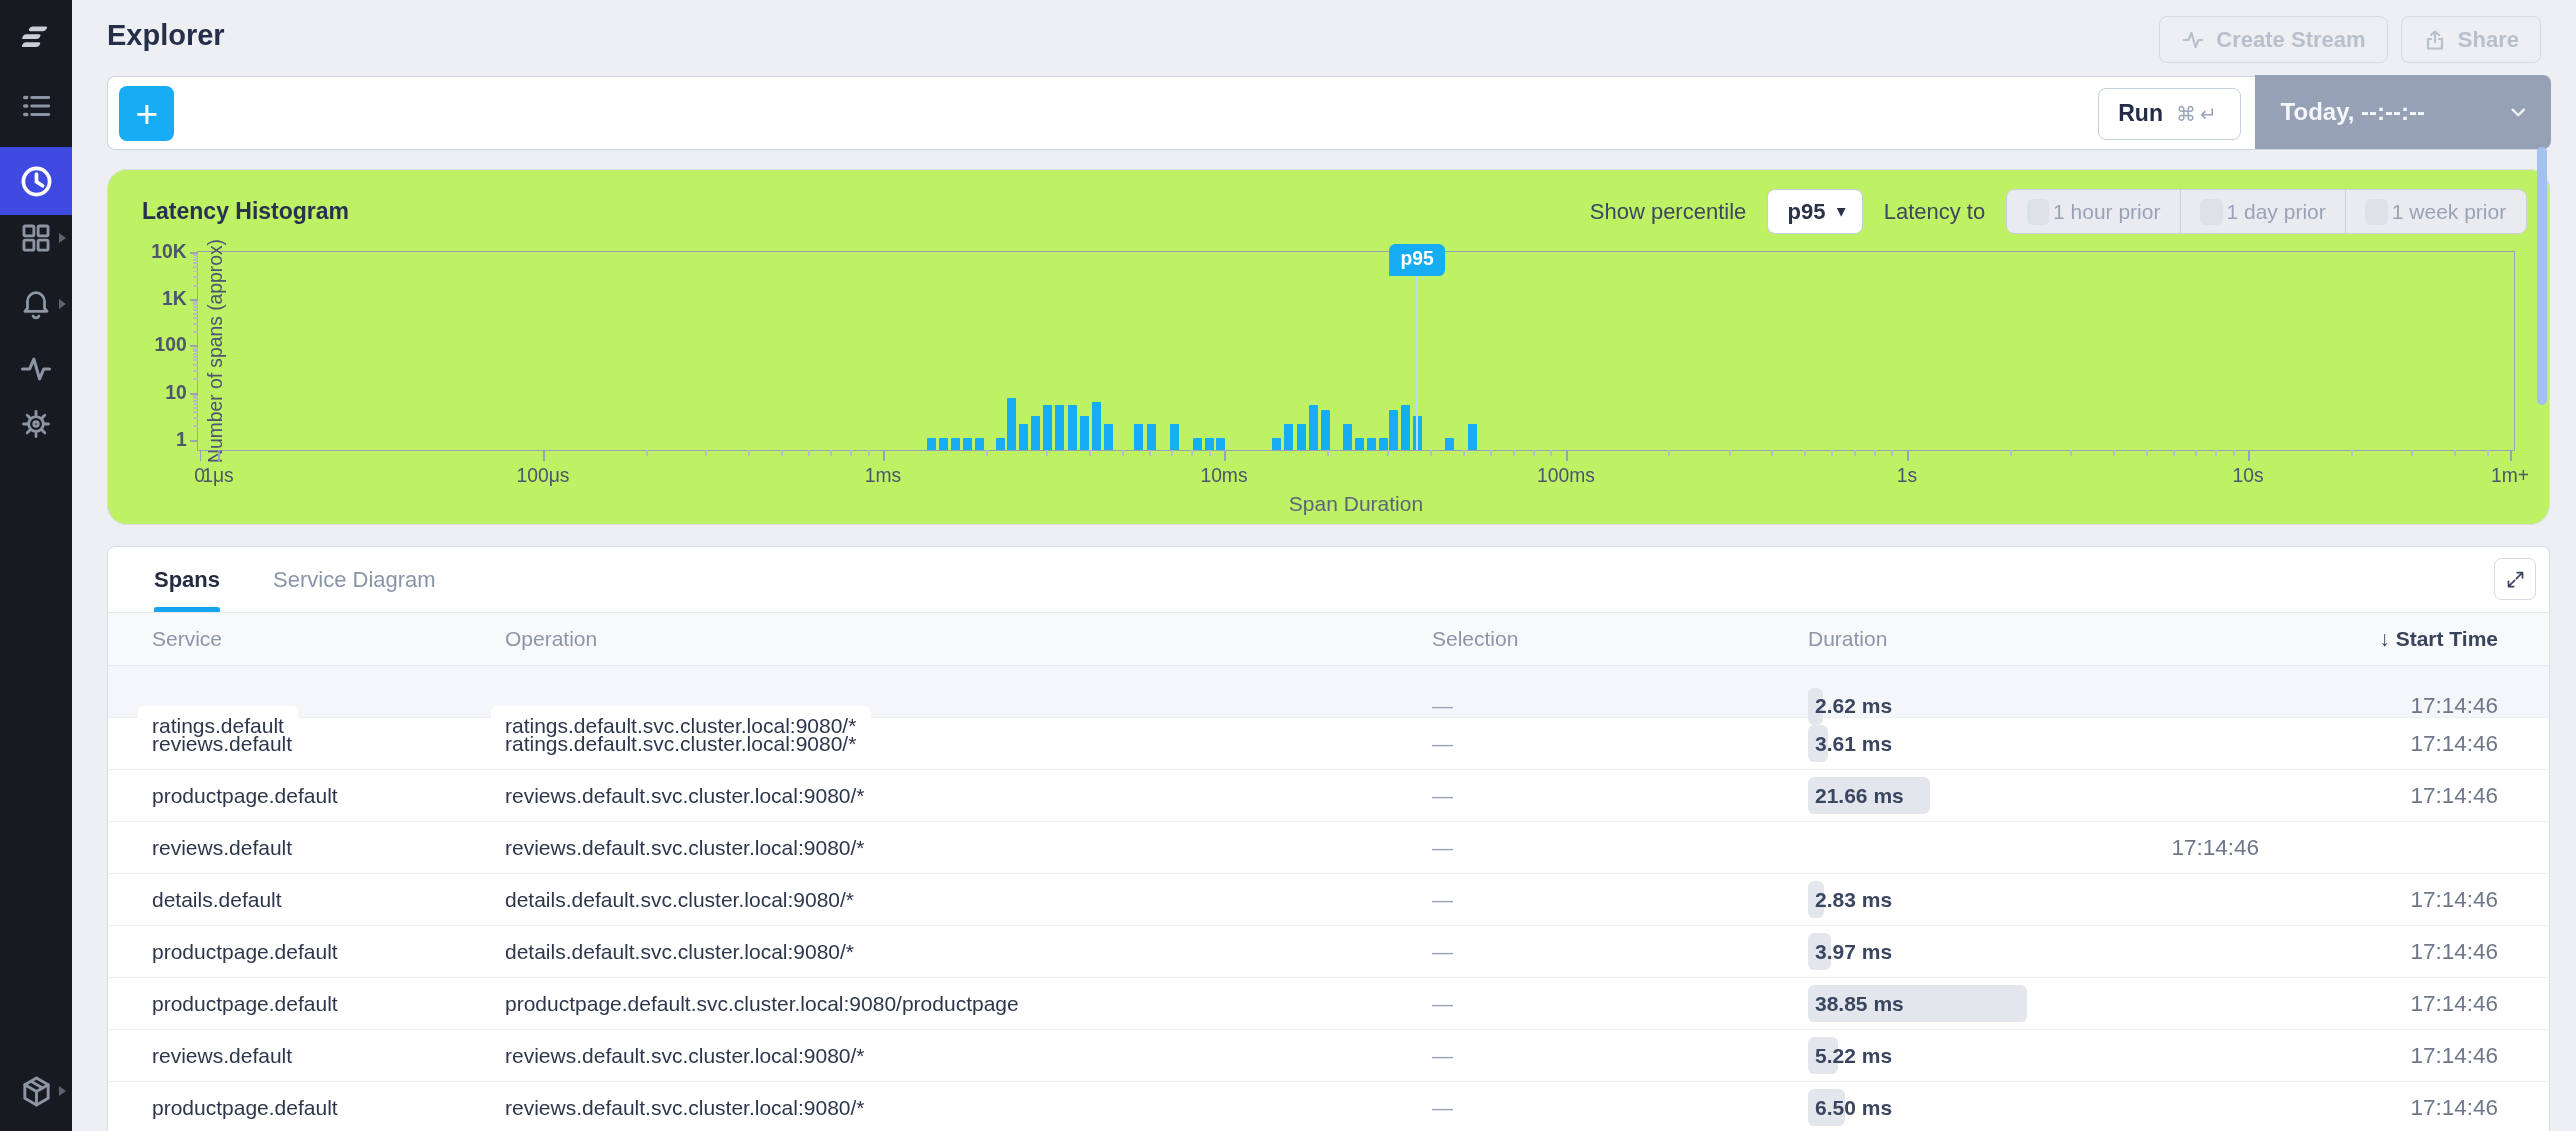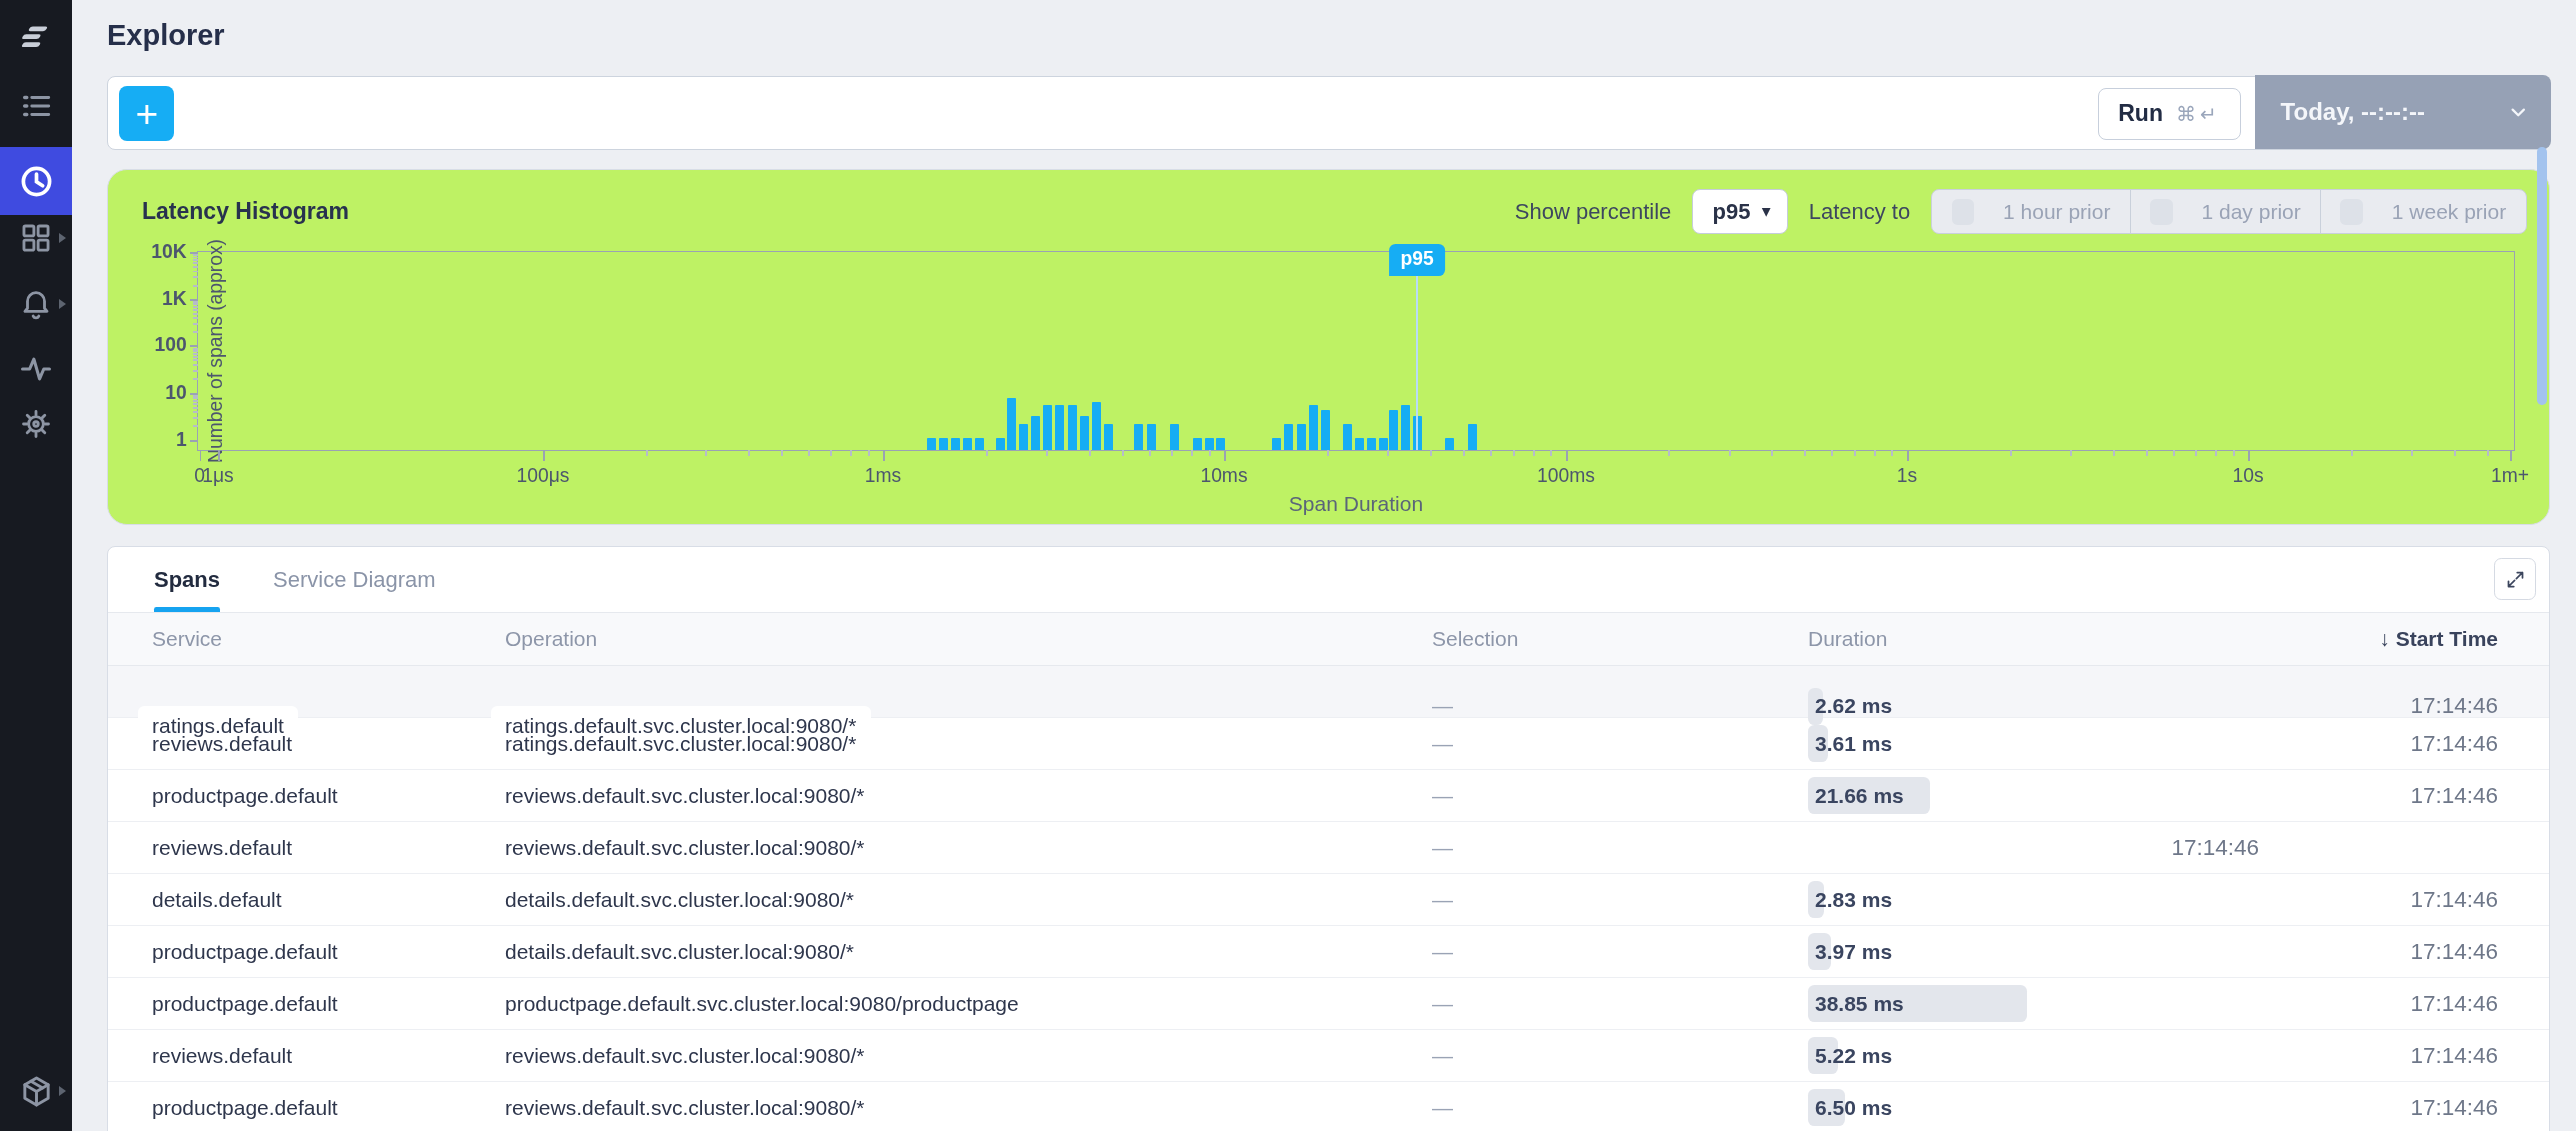--- a/index.html
+++ b/index.html
@@ -41,21 +41,21 @@
                  border:1.6px solid #d8dde6; border-radius:20px; }
   .histo-header { position:absolute; left:0; right:0; top:0; height:72px; display:flex; align-items:center;
                   padding:11.3px 22.5px 0 34px; }
   .histo-title { font-size:23px; font-weight:bold; color:#28324e; }
   .histo-controls { margin-left:auto; display:flex; align-items:center; gap:21px; }
   .ctrl-label { font-size:22px; color:#3d475f; }
   .pctl-select { height:45px; padding:0 16px 0 19.3px; border:1.6px solid #c5cdda; border-radius:8px; background:#fff;
                  display:flex; align-items:center; gap:11.3px; font-size:22px; font-weight:600; color:#2a3248; }
   .caret { font-size:17.7px; color:#2a3248; }
   .segmented { height:45px; display:flex; border:1.6px solid #c9d0db; border-radius:8px; background:#e9ebf0; overflow:hidden; }
-  .segment { display:flex; align-items:center; gap:29px; padding:0 19.3px; font-size:21px; color:#9aa3b6; }
+  .segment { display:flex; align-items:center; gap:4px; padding:0 19.3px; font-size:21px; color:#9aa3b6; }
   .segment + .segment { border-left:1.6px solid #c9d0db;text-align:right; }
   .seg-check { width:22.5px; height:26px; border-radius:5.6px; background:#dde1e8; }
 
   
   .plot { position:absolute; left:89px; top:81px; width:2318px; height:200px; border:1.6px solid #9aa2b3; }
   .y-axis-title { position:absolute; left:-143px; top:50%; width:322px; text-align:center;
                   transform:translateY(-50%) rotate(-90deg); transform-origin:center;
                   font-size:19.3px; color:#4c566e; }
   .ylab { position:absolute; right:calc(100% + 11.3px); transform:translateY(-50%); font-size:19.3px; color:#4c566e; white-space:nowrap;font-weight:bold; }
   .ytick { position:absolute; right:100%; width:8px; height:1.6px; background:#9aa2b3; }
@@ -161,20 +161,35 @@
         <path d="M12 2.8l8 4.6v9.2l-8 4.6-8-4.6V7.4z"></path>
           <path d="M4 7.4l8 4.6 8-4.6M12 12v9.2"></path>
           <path d="M8.2 5l8 4.6"></path>
       </svg>
       <span class="nav-chev"></span>
     </div>
   </div>
 
   <div class="topbar">
     <div class="page-title">Explorer</div>
+    <div class="top-actions">
+      <div class="ghost-btn">
+        <svg class="ic" width="24" height="24" viewBox="0 0 24 24" fill="none" stroke="currentColor" stroke-width="2.2" stroke-linecap="round" stroke-linejoin="round">
+            <path d="M2.5 12h5l3-7 4 14 3-7h4"></path>
+          </svg>
+        <span>Create Stream</span>
+      </div>
+      <div class="ghost-btn">
+        <svg class="ic" width="24" height="24" viewBox="0 0 24 24" fill="none" stroke="currentColor" stroke-width="2.2" stroke-linecap="round" stroke-linejoin="round">
+            <path d="M12 14V3.5M8 7l4-3.5L16 7"></path>
+            <path d="M8 11H5v9.5h14V11h-3"></path>
+          </svg>
+        <span>Share</span>
+      </div>
+    </div>
   </div>
 
   <div class="querybar">
     <div class="plus-btn">
         <span>+</span>
       </div>
     <div class="run-btn">
       <span class="run-label">Run</span>
       <span class="run-shortcut">⌘↵</span>
     </div>

